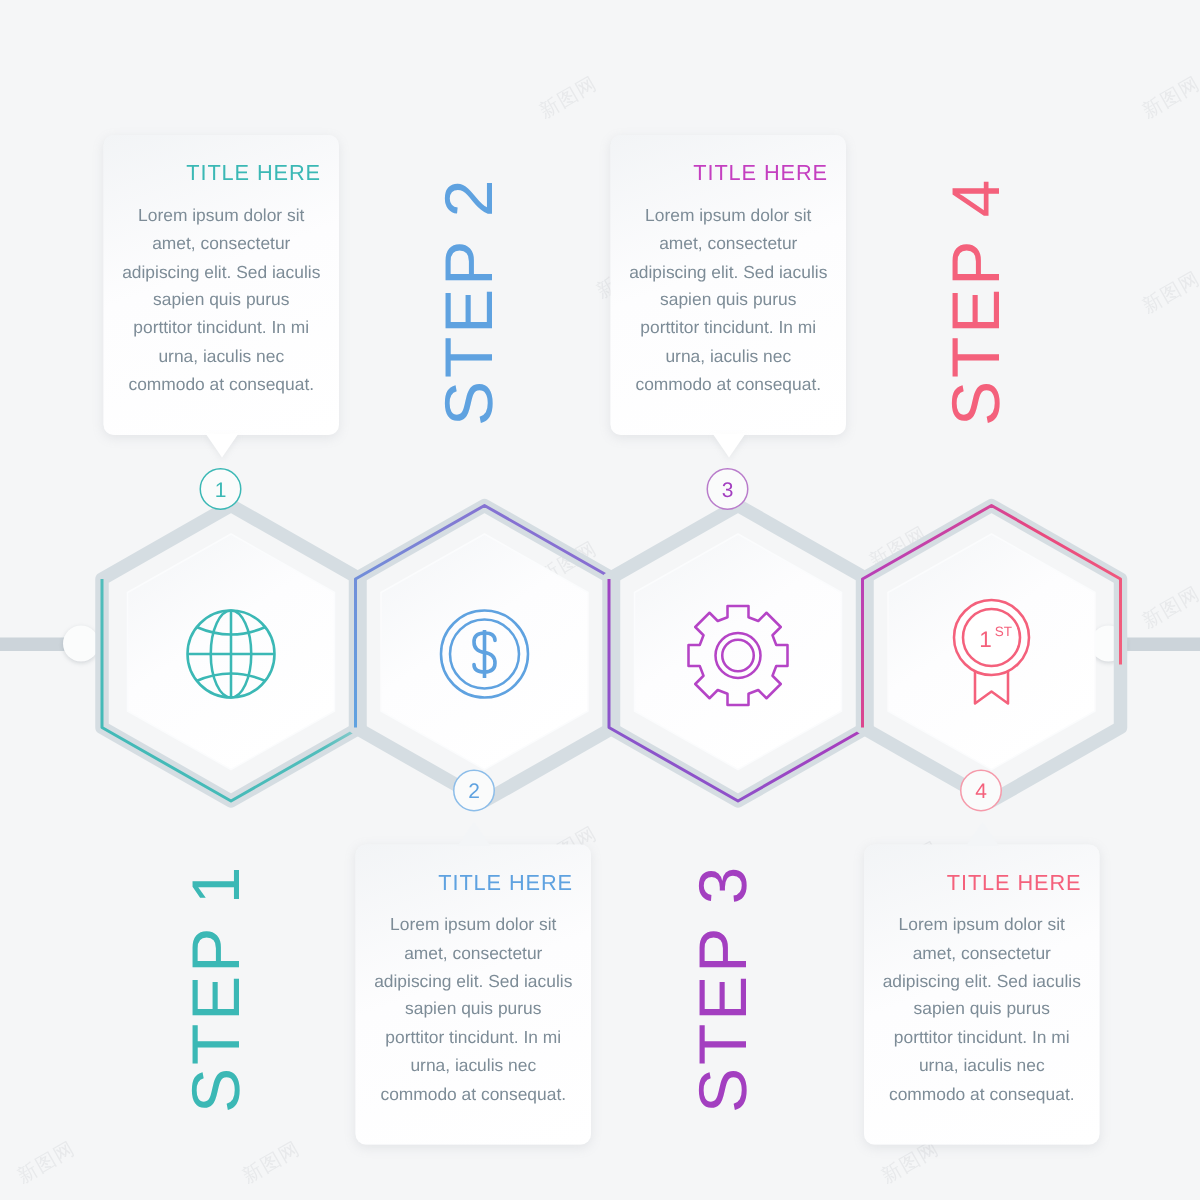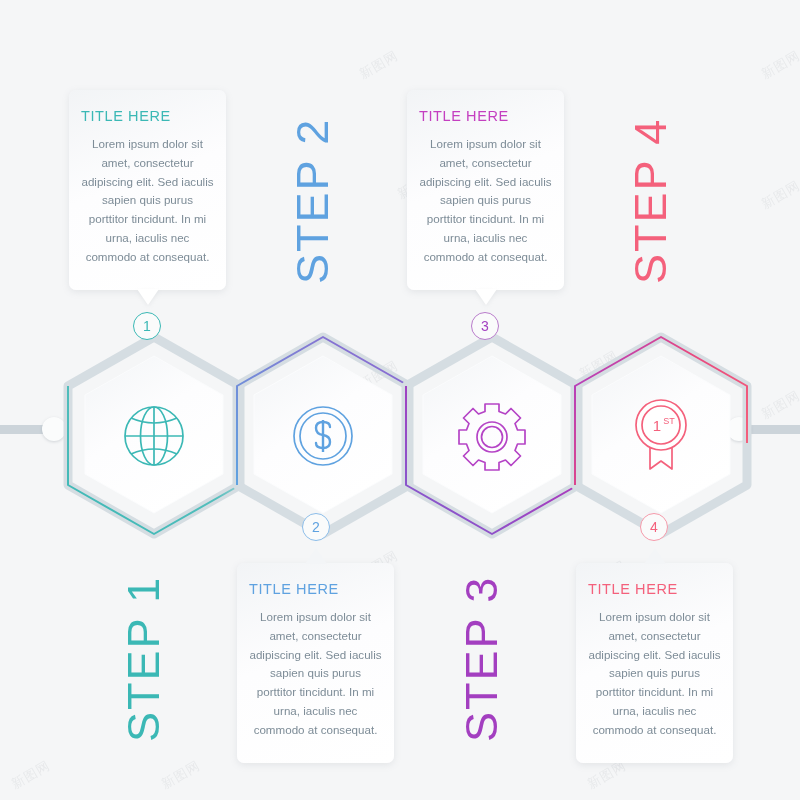--- a/index.html
+++ b/index.html
@@ -83,21 +83,21 @@
     position: absolute;
     width: 157px;
     border-radius: 7px;
     background: linear-gradient(160deg, #f2f4f6 0%, #fdfdfe 45%, #ffffff 100%);
     box-shadow: 0 2px 7px rgba(140,150,160,0.17);
     padding: 18px 12px 16px;
     box-sizing: border-box;
     z-index: 6;
   }
   .card-title {
-    text-align: left;
+    text-align: right;
     font-size: 14.5px;
     letter-spacing: 0.6px;
     margin: 0 0 11px 0;
     font-family: "Liberation Sans", sans-serif;
   }
   .card-body {
     text-align: center;
     font-size: 11.6px;
     line-height: 1.62;
     color: #7d8c97;

